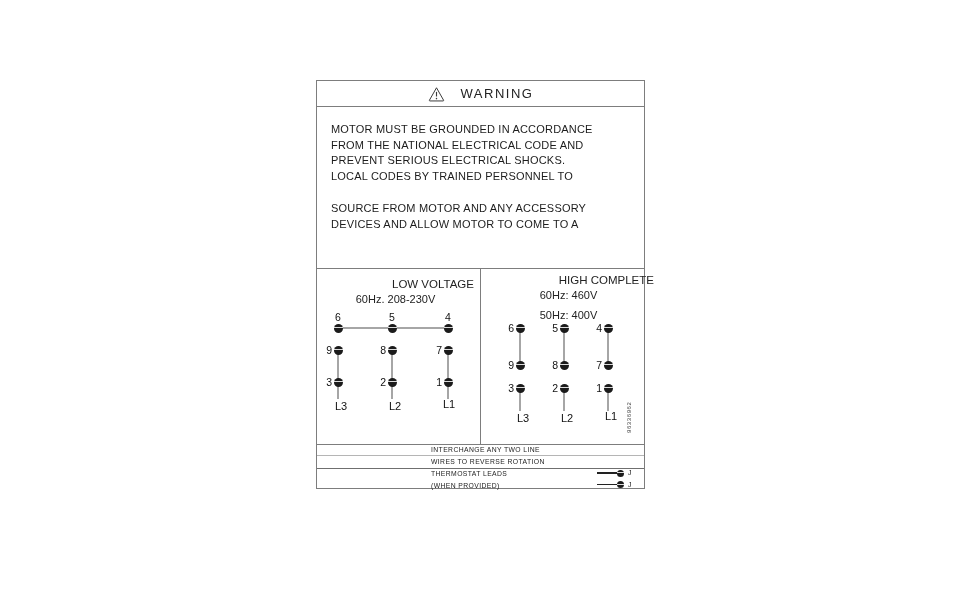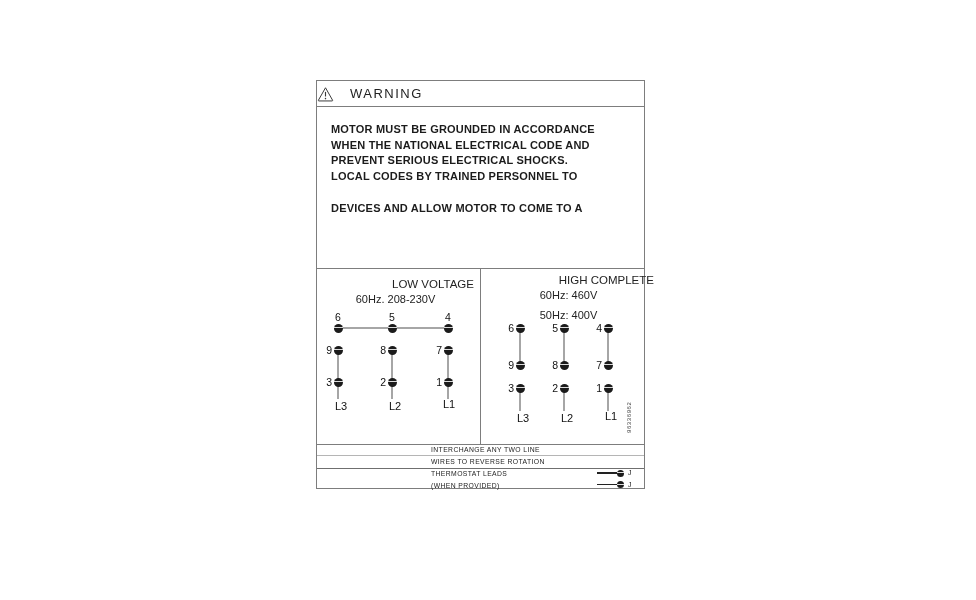--- a/index.html
+++ b/index.html
@@ -1,24 +1,24 @@
 <!DOCTYPE html>
 <html><head>
 <meta charset="utf-8">
 <style>
   html,body{margin:0;padding:0;background:#ffffff;}
   .canvas{position:relative;width:976px;height:600px;background:#ffffff;overflow:hidden;
           font-family:"Liberation Sans","DejaVu Sans",sans-serif;color:#1c1c1c;}
   .label{position:absolute;left:316px;top:80px;width:329px;height:409px;
          border:1px solid #7d7d7d;background:#ffffff;box-sizing:border-box;}
   .header{position:absolute;left:0;top:0;right:0;height:25px;border-bottom:1px solid #7d7d7d;
-          display:flex;align-items:center;gap:16px;}
+          display:flex;align-items:center;justify-content:center;gap:16px;}
   .header-title{font-size:13px;letter-spacing:1.5px;color:#222;}
   .warn-icon{width:17px;height:16px;display:block;}
-  .para{position:absolute;left:14px;font-size:11px;line-height:15.6px;letter-spacing:0.2px;color:#1c1c1c;font-weight:bold;}
+  .para{position:absolute;left:14px;font-size:11px;line-height:15.6px;letter-spacing:0.2px;color:#1c1c1c;}
   .p1{top:41px;} .p2{top:120px;}
   .hline{position:absolute;left:0;right:0;height:1px;background:#7d7d7d;}
   .sect-top{top:187px;}
   .vdivider{position:absolute;left:163px;top:187px;width:1px;height:176px;background:#7d7d7d;}
   .col{position:absolute;top:188px;height:175px;}
   .lv{left:0;width:163px;}
   .hv{left:164px;width:165px;}
   .diag-title{position:absolute;text-align:right;font-size:11.5px;color:#222;}
   .diag-sub{position:absolute;text-align:center;font-size:11px;color:#222;}
   .lv .diag-title{top:9px;left:0;right:6px;}
@@ -53,25 +53,26 @@
       <svg class="warn-icon" viewBox="0 0 24 22">
         <path d="M12 2.2 L22 19.8 Q22.4 20.8 21.2 20.8 L2.8 20.8 Q1.6 20.8 2 19.8 Z" fill="none" stroke="#3a3a3a" stroke-width="1.4" stroke-linejoin="round"></path>
         <line x1="12" y1="8" x2="12" y2="14.5" stroke="#3a3a3a" stroke-width="1.6"></line>
         <circle cx="12" cy="17.5" r="1.1" fill="#3a3a3a"></circle>
       </svg>
       <span class="header-title">WARNING</span>
     </div>
 
     <div class="para p1">
       <div>MOTOR MUST BE GROUNDED IN ACCORDANCE</div>
-      <div>WHEN THE NATIONAL ELECTRICAL CODE AND</div>
+      <div>FROM THE NATIONAL ELECTRICAL CODE AND</div>
       <div>PREVENT SERIOUS ELECTRICAL SHOCKS.</div>
       <div>LOCAL CODES BY TRAINED PERSONNEL TO</div>
     </div>
     <div class="para p2">
+      <div>SOURCE FROM MOTOR AND ANY ACCESSORY</div>
       <div>DEVICES AND ALLOW MOTOR TO COME TO A</div>
     </div>
 
     <div class="hline sect-top"></div>
     <div class="vdivider"></div>
 
     <div class="col lv">
       <div class="diag-title">LOW VOLTAGE</div>
       <div class="diag-sub">60Hz. 208-230V</div>
 

